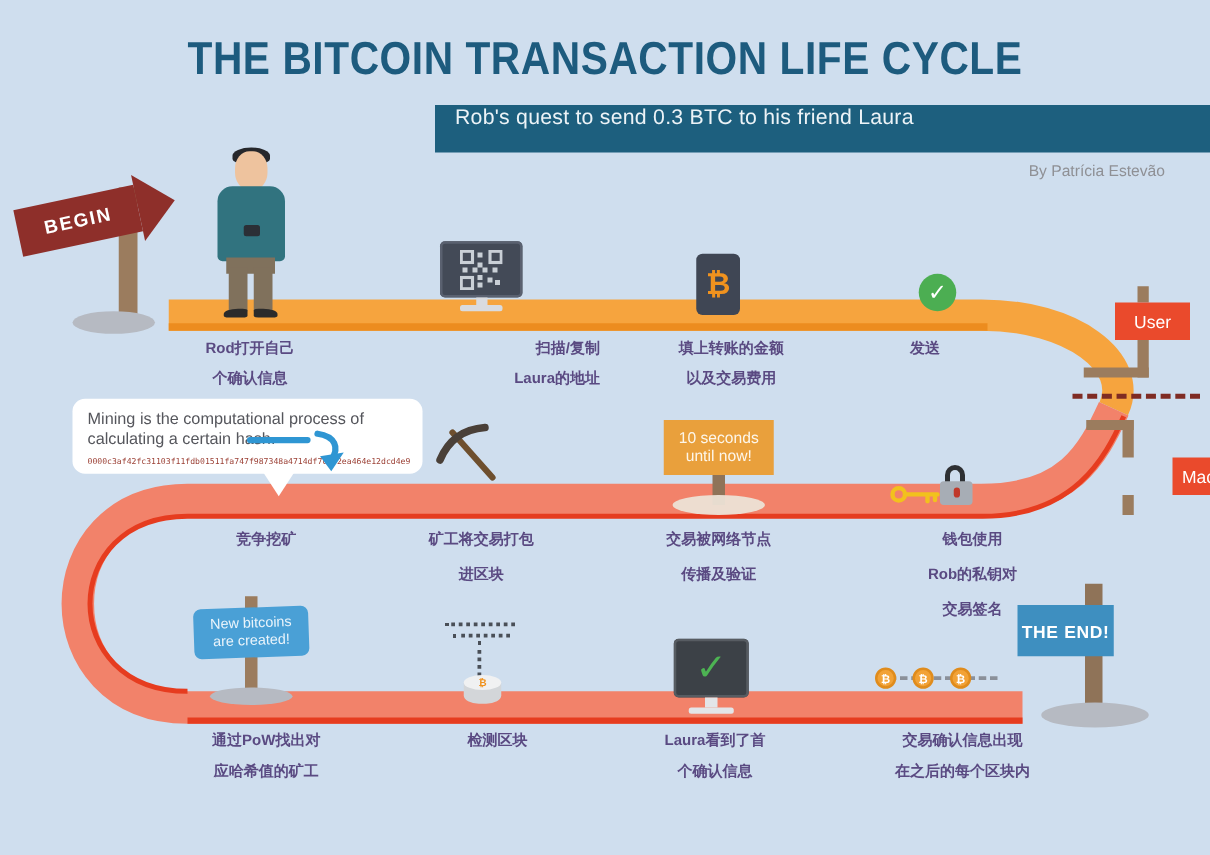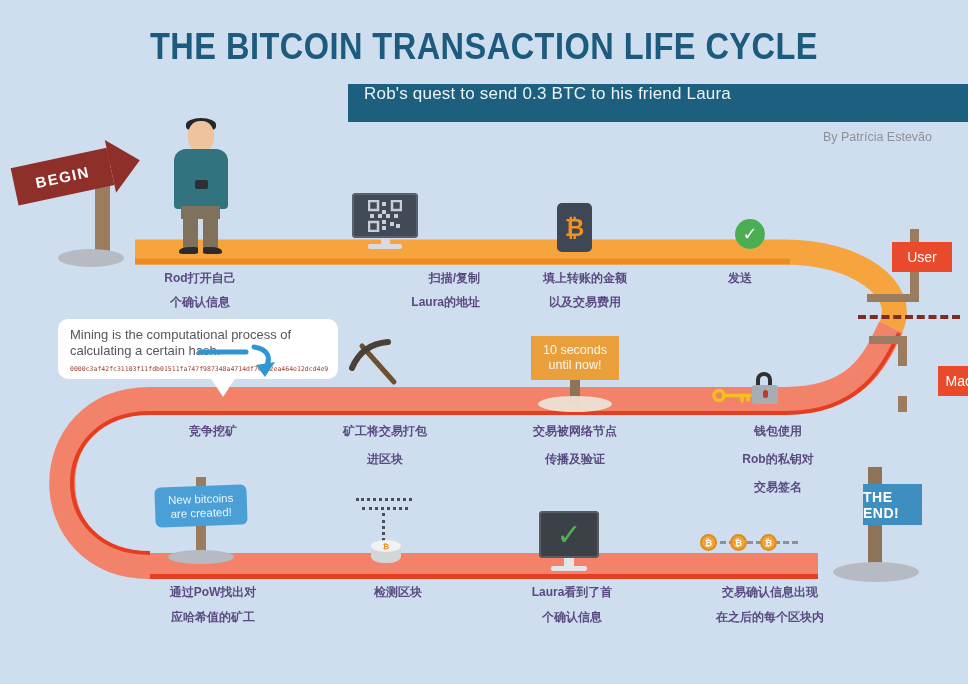--- a/index.html
+++ b/index.html
@@ -136,21 +136,21 @@
   #chain{left:700px;top:534px;width:100px;height:18px;}
   #chain .dash{position:absolute;left:2px;top:7px;width:96px;border-top:3px dashed #8b9099;}
   #chain .coin{position:absolute;top:0;width:17px;height:17px;border-radius:50%;background:#f2a236;
     border:2px solid #e08c1c;box-sizing:border-box;display:flex;align-items:center;justify-content:center;
     color:#fff;font-size:9px;font-weight:700;}
   #chain .c1{left:0;} #chain .c2{left:30px;} #chain .c3{left:60px;}
 
   
   #end-post{left:868px;top:467px;width:14px;height:110px;background:#8f7358;}
   #end-base{left:833px;top:562px;width:86px;height:20px;border-radius:50%;background:#b6bac2;}
-  #end-sign{left:863px;top:484px;width:59px;height:41px;background:#3e8fc0;
+  #end-sign{left:814px;top:484px;width:77px;height:41px;background:#3e8fc0;
     display:flex;align-items:center;justify-content:center;color:#fff;font-size:14px;font-weight:700;letter-spacing:.5px;}
 </style>
 </head>
 <body>
 
 <div id="stage">
 
   <svg id="road" class="abs" width="968" height="684" viewBox="0 0 968 684">
     <path d="M135 252 L785 252 C858 252 908 290 891 327" fill="none" stroke="#f6a43e" stroke-width="25"></path>
     <path d="M135 261.5 L790 261.5" fill="none" stroke="#ec8c1f" stroke-width="6"></path>

